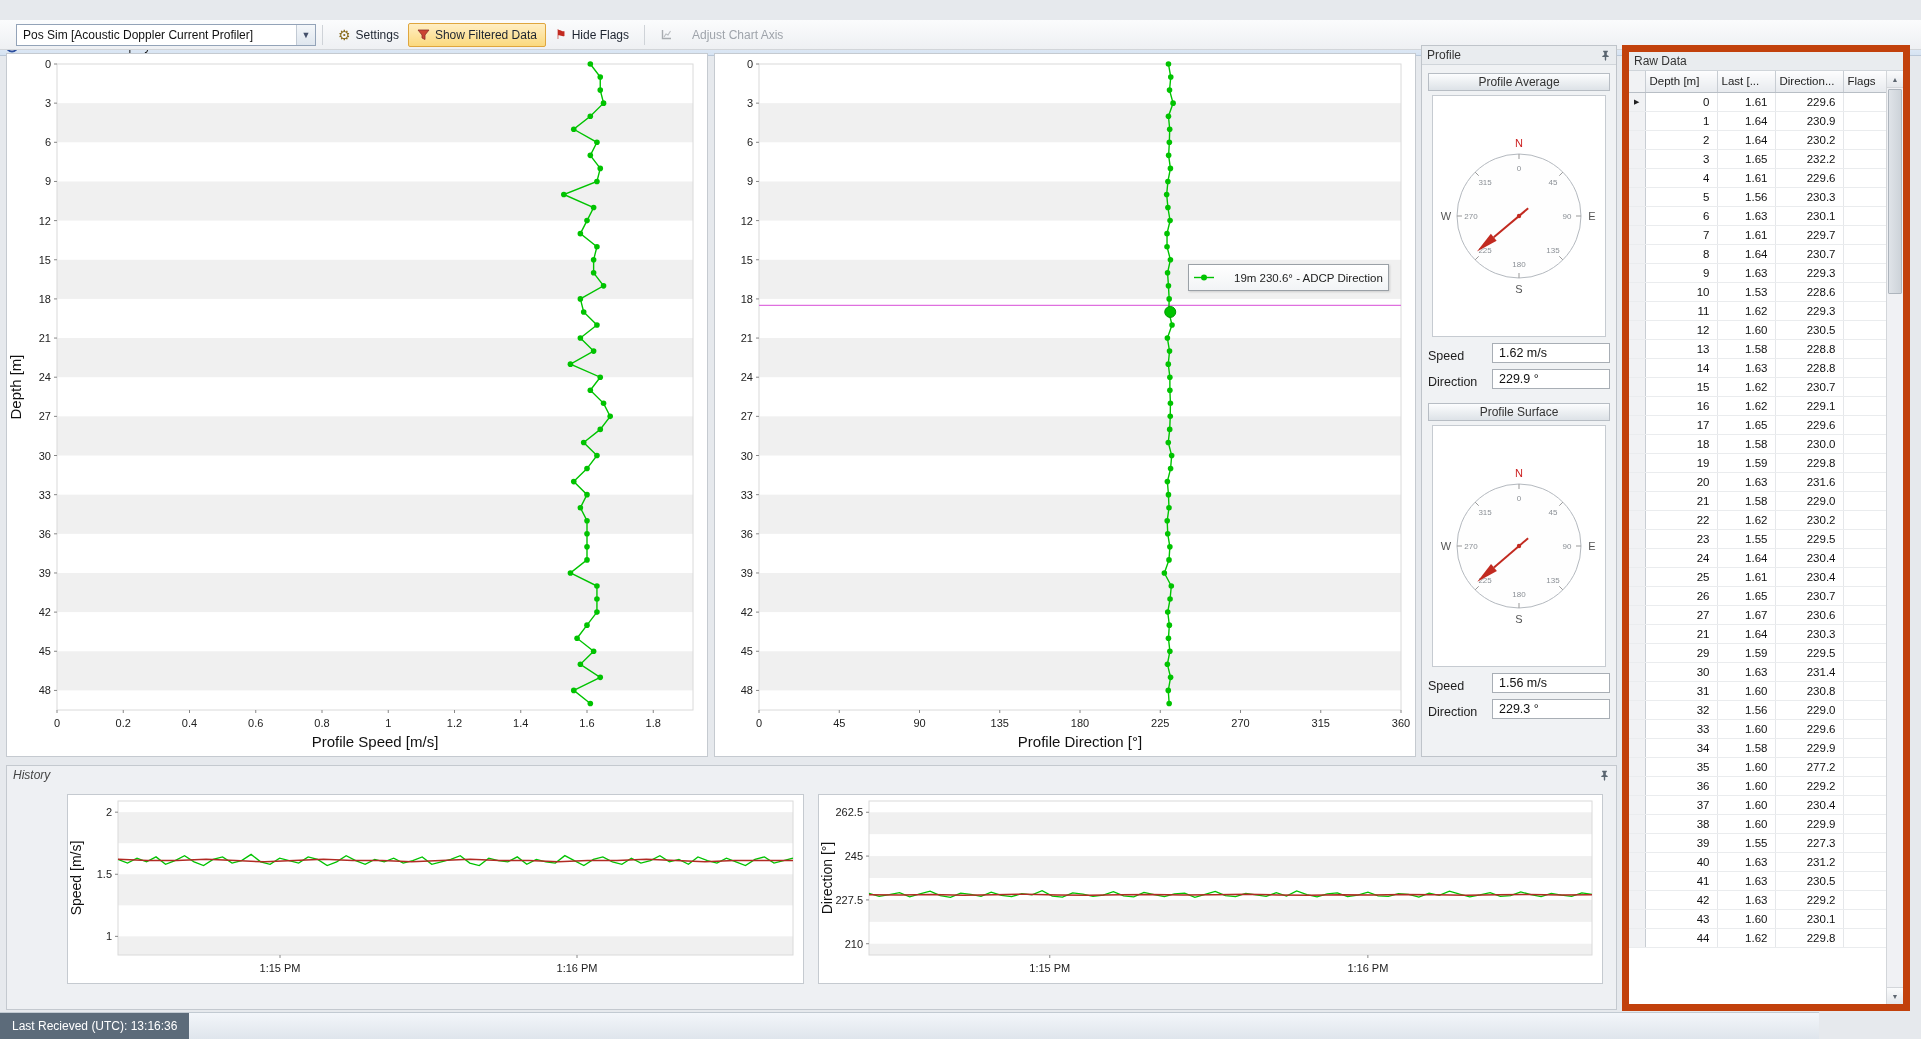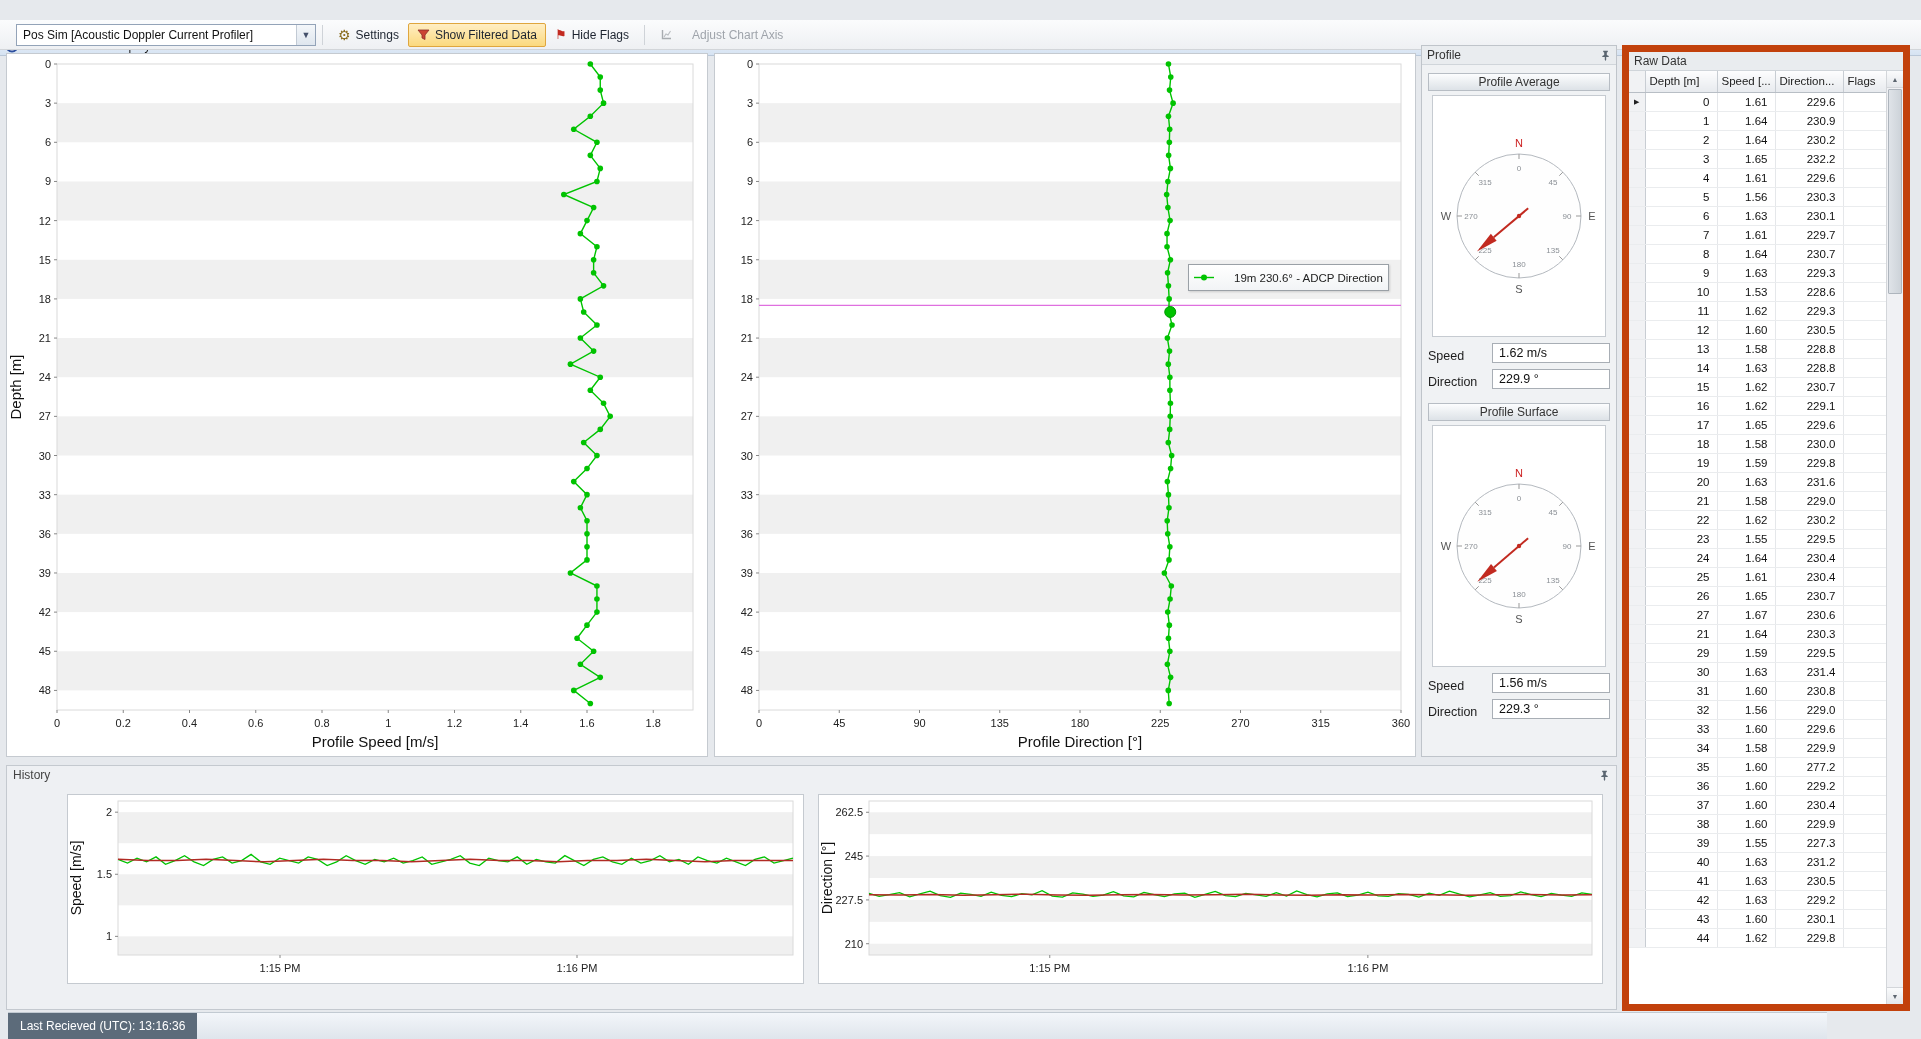--- a/index.html
+++ b/index.html
@@ -79,27 +79,27 @@
   .sb-btn { height:17px; display:flex; align-items:center; justify-content:center;
     font-size:7px; color:#5d6670; background:linear-gradient(#fafbfc,#e4e7eb); border-bottom:1px solid #d3d6da; }
   .sb-btn.down { position:absolute; bottom:0; left:0; right:0; border-top:1px solid #d3d6da; border-bottom:none; }
   .sb-thumb { position:absolute; top:18px; left:1px; right:1px; height:205px;
     background:linear-gradient(90deg,#dfe3e8,#cdd3d9); border:1px solid #aeb5bd; border-radius:1px; }
 
   
   .history-panel { position:absolute; left:6px; top:765px; width:1611px; height:245px;
     background:#eef0f3; border:1px solid #c4c9cf; }
   .panel-title-row { height:18px; display:flex; align-items:center; padding:0 6px;
-    font-size:12px; color:#444; }
+    font-size:12px; color:#444;font-style:italic; }
   .history-card { position:absolute; background:#fff; border:1px solid #c5cad0; }
   #hcard1 { left:60px; top:28px; width:737px; height:190px; }
   #hcard2 { left:811px; top:28px; width:785px; height:190px; }
 
   
-  .statusbar { position:absolute; left:8px; top:1012px; width:1819px; height:27px;
+  .statusbar { position:absolute; left:0; top:1012px; width:1819px; height:27px;
     background:linear-gradient(#f3f6fa,#dfe5ec); border-top:1px solid #c2cad2; }
   .status-chip { position:absolute; left:0; top:0; height:100%; display:inline-flex;
     align-items:center; padding:0 12px; background:#5c6b7a; color:#fff; font-size:12px; }
 </style>
 </head>
 <body>
 
 <div class="titlebar">
   <span class="app-icon">
     <svg width="14" height="14">
@@ -497,21 +497,21 @@
         <col class="col-gutter">
           <col class="col-depth">
           <col class="col-speed">
           <col class="col-dir">
           <col class="col-flags">
       </colgroup>
       <thead>
         <tr>
           <th class="gutter"></th>
           <th>Depth [m]</th>
-          <th>Speed [...</th>
+          <th>Last [...</th>
           <th>Direction...</th>
           <th>Flags</th>
         </tr>
       </thead>
       <tbody id="raw-rows">
           <tr>
             <td class="gutter">▶</td>
             <td>0</td>
             <td>1.61</td>
             <td>229.6</td>

